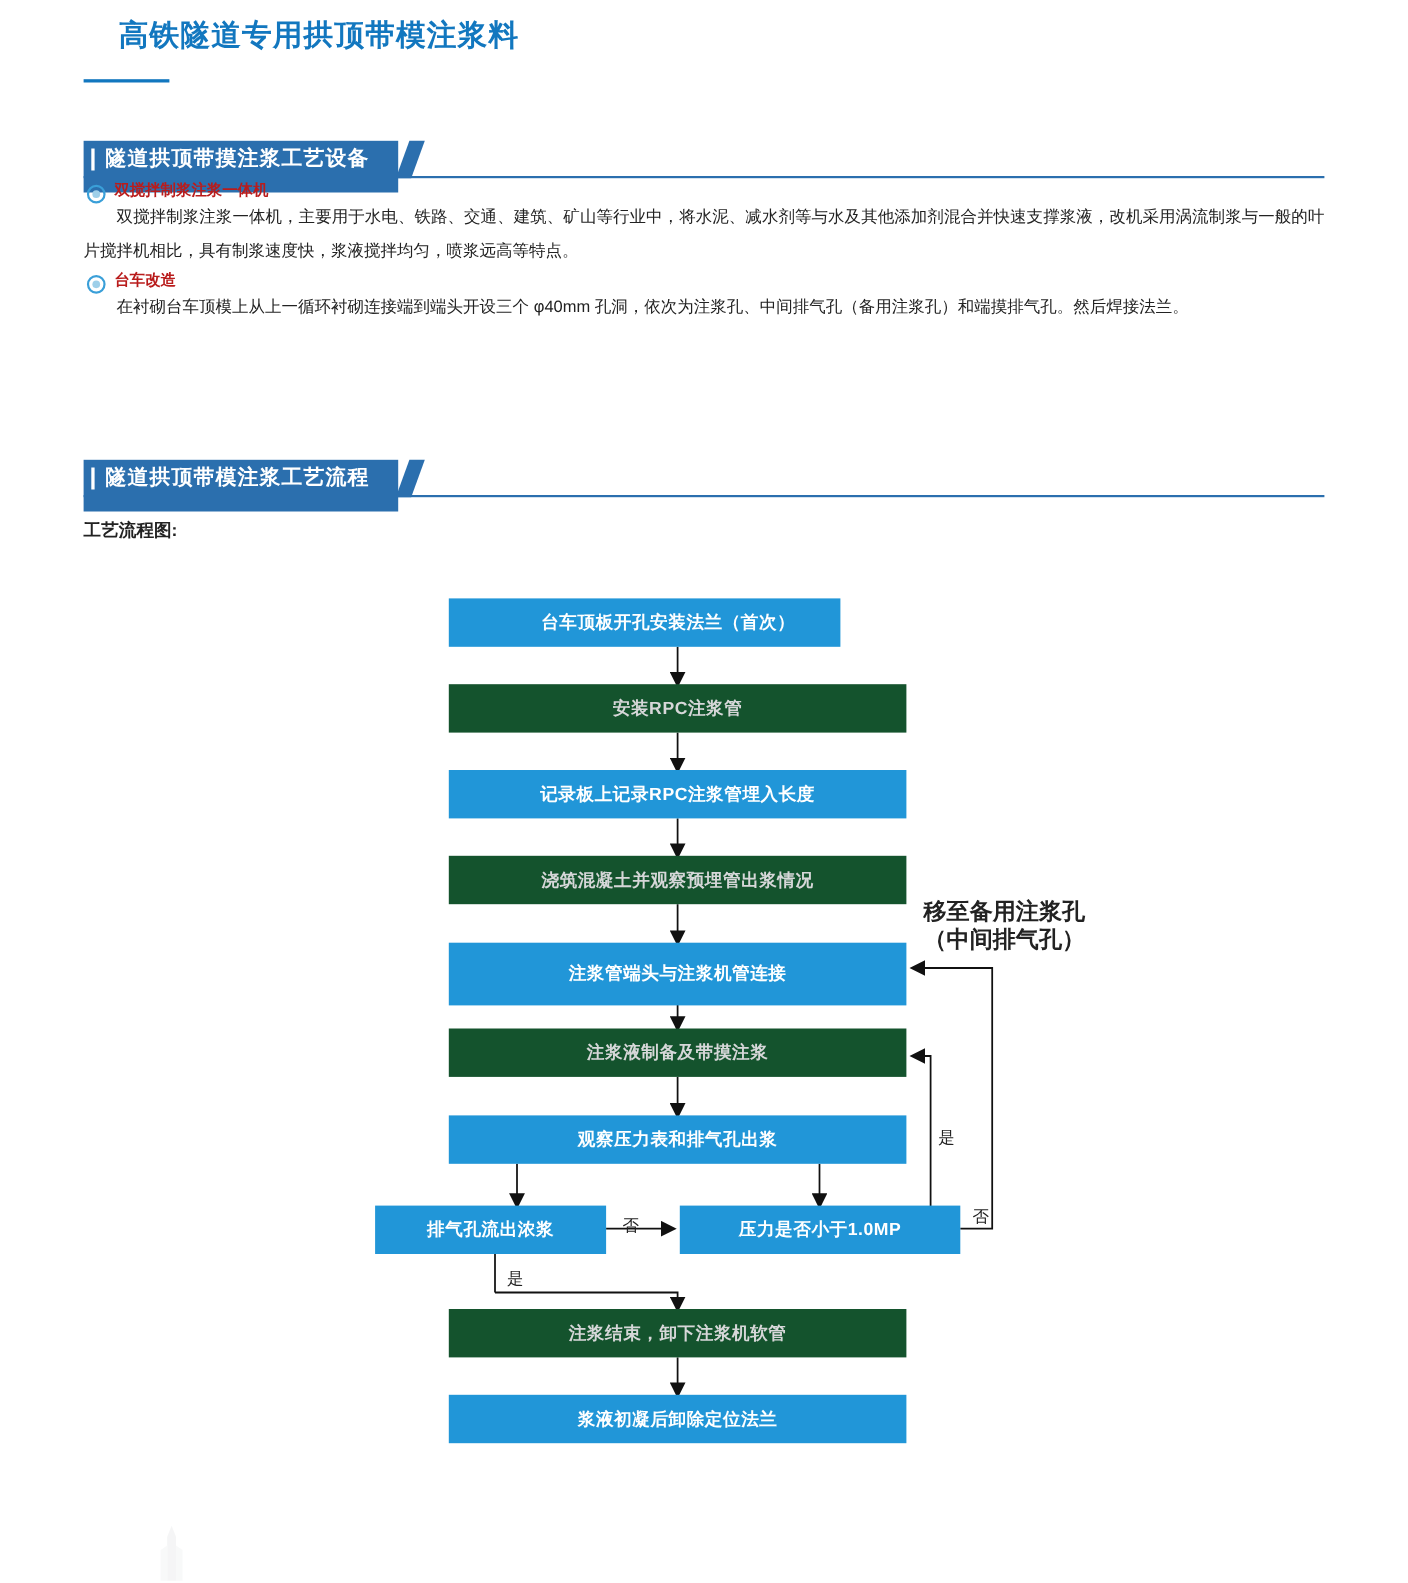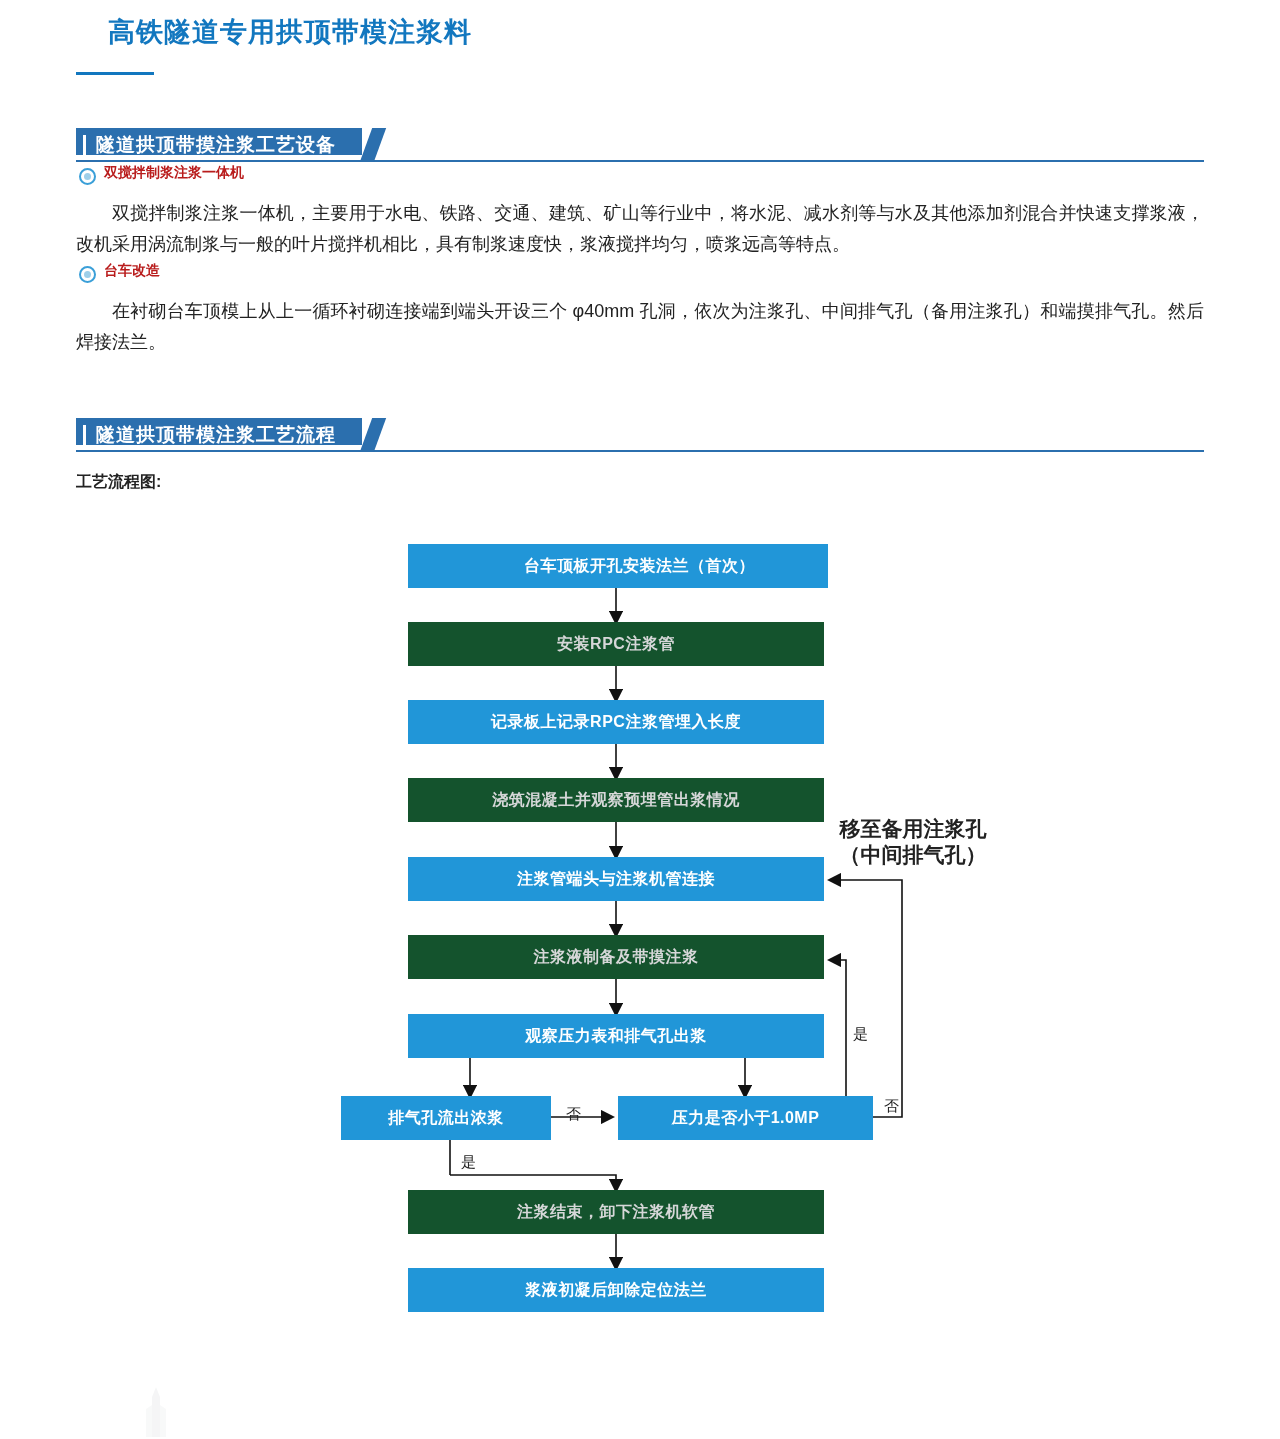--- a/index.html
+++ b/index.html
@@ -42,21 +42,21 @@
     width: 1128px;
   }
   .sec-head {
     position: relative;
     height: 34px;
   }
   .sec-head .tag {
     position: absolute;
     left: 0;
     top: 0;
-    height: 27px;
+    height: 47px;
     background: #2b6fae;
     color: #ffffff;
     font-size: 19px;
     font-weight: bold;
     line-height: 34px;
     padding: 0 26px 0 20px;
     box-sizing: border-box;
     letter-spacing: 1px;
   }
   .sec-head .tag:before {
@@ -106,25 +106,25 @@
     content: "";
     position: absolute;
     left: 3px;
     top: 3px;
     width: 7px;
     height: 7px;
     border-radius: 50%;
     background: #9ecfe9;
   }
   .para {
-    font-size: 18px;
+    font-size: 15px;
     line-height: 31px;
     color: #222;
     text-align: justify;
-    margin-top: 16px;
+    margin-top: 0;
     text-indent: 2em;
   }
 
   .flow-label {
     position: absolute;
     left: 76px;
     font-size: 16px;
     font-weight: bold;
     color: #222;
   }
@@ -248,25 +248,25 @@
     <line x1="450" y1="620" x2="450" y2="655" stroke="#111" stroke-width="1.6"></line>
     <path d="M450,655 L616,655 L616,670" stroke="#111" stroke-width="1.6" fill="none" marker-end="url(#ah)"></path>
 
     <line x1="616" y1="714" x2="616" y2="748" stroke="#111" stroke-width="1.6" marker-end="url(#ah)"></line>
 
     <path d="M846,597 L846,440 L830,440" stroke="#111" stroke-width="1.6" fill="none" marker-end="url(#ah)"></path>
 
     <path d="M873,597 L902,597 L902,360 L830,360" stroke="#111" stroke-width="1.6" fill="none" marker-end="url(#ah)"></path>
   </svg>
 
-  <div class="node blue" style="left:408px; top:24px; width:420px; height:44px;padding-left:43px;">台车顶板开孔安装法兰（首次）</div>
+  <div class="node blue" style="left:408px; top:24px; width:356px; height:44px;padding-left:43px;">台车顶板开孔安装法兰（首次）</div>
   <div class="node gray" style="left:408px; top:102px; width:416px; height:44px;">安装RPC注浆管</div>
   <div class="node gray" style="left:408px; top:258px; width:416px; height:44px;">浇筑混凝土并观察预埋管出浆情况</div>
   <div class="node blue" style="left:408px; top:180px; width:416px; height:44px;">记录板上记录RPC注浆管埋入长度</div>
-  <div class="node blue" style="left:408px; top:337px; width:416px; height:44px;">注浆管端头与注浆机管连接</div>
+  <div class="node blue" style="left:408px; top:337px; width:416px; height:57px;">注浆管端头与注浆机管连接</div>
   <div class="node gray" style="left:408px; top:415px; width:416px; height:44px;">注浆液制备及带摸注浆</div>
   <div class="node blue" style="left:408px; top:494px; width:416px; height:44px;">观察压力表和排气孔出浆</div>
   <div class="node blue" style="left:341px; top:576px; width:210px; height:44px;">排气孔流出浓浆</div>
   <div class="node blue" style="left:618px; top:576px; width:255px; height:44px;">压力是否小于1.0MP</div>
   <div class="node gray" style="left:408px; top:670px; width:416px; height:44px;font-family:Liberation Mono, monospace;">注浆结束，卸下注浆机软管</div>
   <div class="node blue" style="left:408px; top:748px; width:416px; height:44px;">浆液初凝后卸除定位法兰</div>
 
   <div class="edge-label" style="left:566px; top:585px;">否</div>
   <div class="edge-label" style="left:461px; top:633px;">是</div>
   <div class="edge-label" style="left:853px; top:505px;">是</div>

